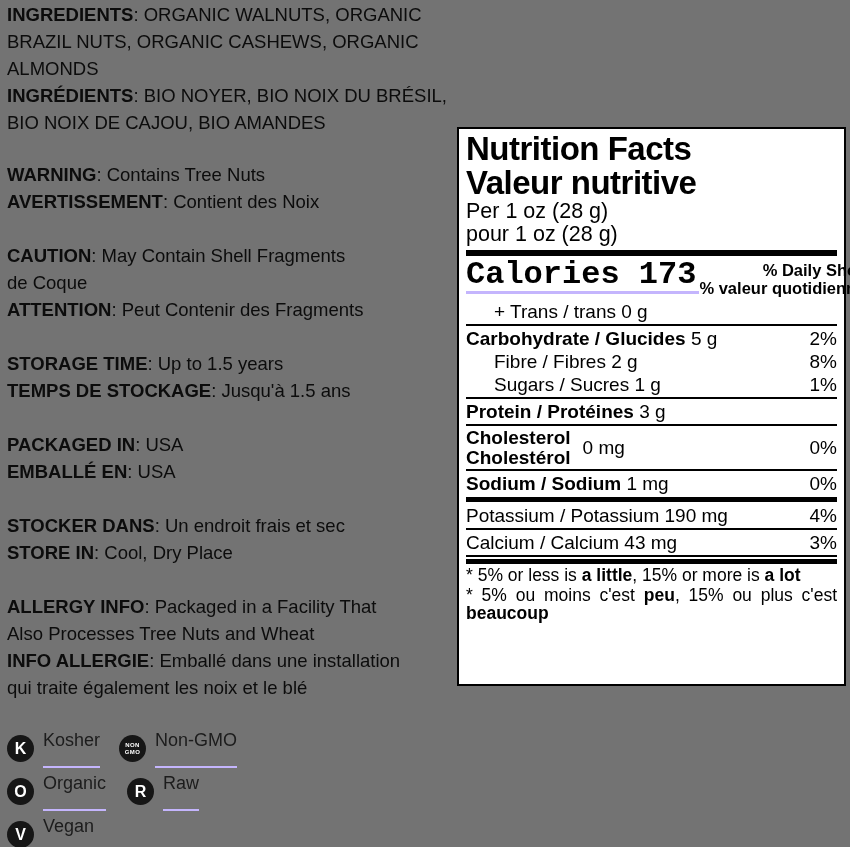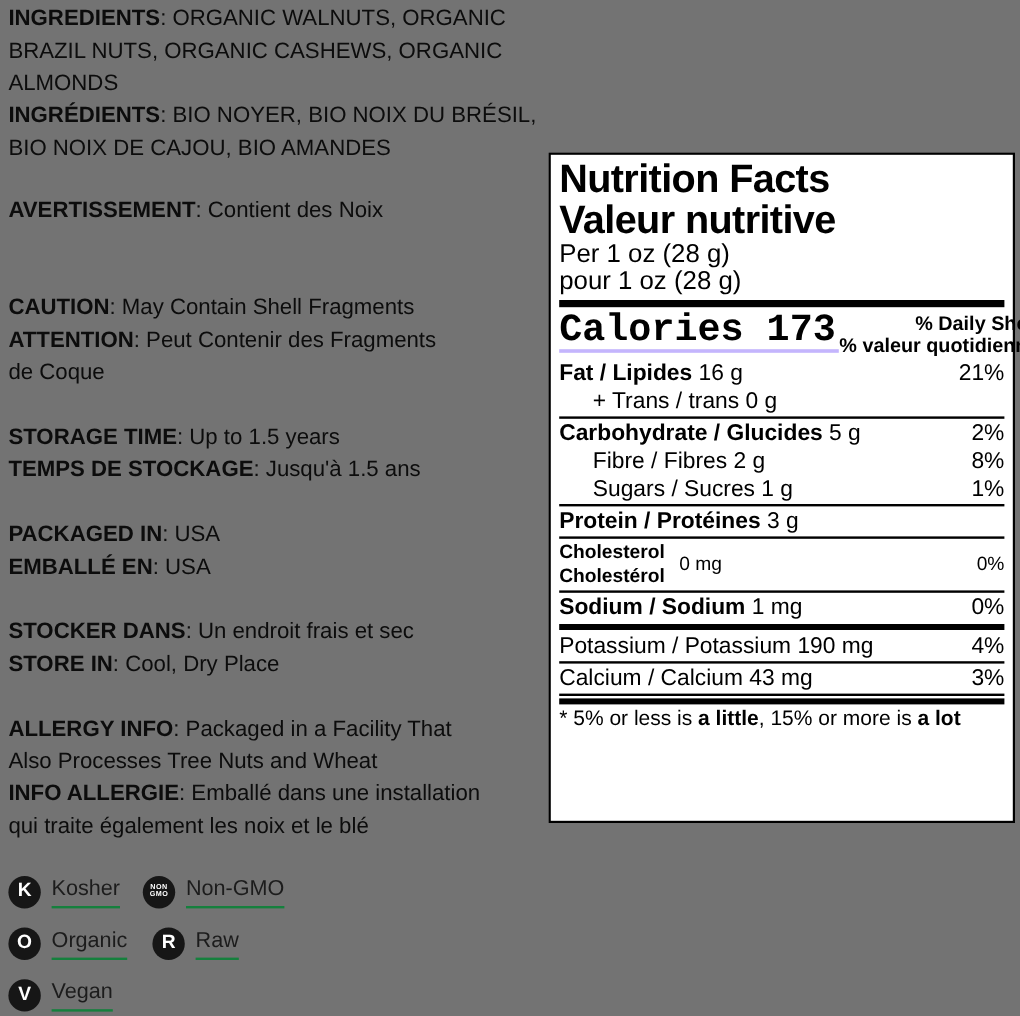--- a/index.html
+++ b/index.html
@@ -15,42 +15,42 @@
   .badge{position:absolute;display:flex;align-items:center;}
   .badge-circle{
     width:27px;height:27px;border-radius:50%;background:#161616;color:#ffffff;
     display:flex;flex-direction:column;align-items:center;justify-content:center;
     font-weight:bold;flex:0 0 auto;
   }
   .badge-letter{font-size:16px;line-height:16px;}
   .badge-tiny{font-size:6px;line-height:6.5px;letter-spacing:.4px;}
   .badge-label{
     margin-left:9px;font-size:18px;line-height:22px;color:#1c1c1c;
-    border-bottom:2px solid #15803d;padding-bottom:4px;white-space:pre;
+    border-bottom:2px solid #c4b5fd;padding-bottom:15px;white-space:pre;
   }
   
   .nf{
     position:absolute;left:457px;top:127px;width:389px;height:559px;
     border:2px solid #000;box-sizing:border-box;padding:3px 7px;background:#fff;color:#000;
   }
   .nf-title{font-size:33px;font-weight:bold;line-height:34px;letter-spacing:-0.5px;white-space:pre;}
   .nf-serving{font-size:21.5px;line-height:23px;white-space:pre;}
   .bar6{height:6px;background:#000;margin:4px 0 3px 0;}
   .bar5{height:5px;background:#000;margin:2px 0;}
   .sep{height:2px;background:#000;margin:1px 0;}
   .cal-row{display:flex;justify-content:space-between;margin:1px 0 3px 0;}
   .cal-left{font-size:32px;font-weight:bold;line-height:31px;border-bottom:3px solid #c4b5fd;
     padding:0 3px 1px 0;align-self:flex-start;white-space:pre;font-family:Liberation Mono, monospace;}
   .dv-head{text-align:right;font-weight:bold;font-size:16.5px;line-height:17.5px;padding-top:3px;white-space:pre;}
   .n-row{display:flex;justify-content:space-between;font-size:19px;line-height:23px;}
   .n-row .nm{white-space:pre;}
   .n-row .nm b{font-weight:bold;}
   .n-ind .nm{padding-left:28px;}
   .dv{white-space:pre;}
-  .chol{display:flex;align-items:center;font-size:16px;line-height:19.5px;margin:2px 0;text-align:right;}
+  .chol{display:flex;align-items:center;font-size:19px;line-height:19.5px;margin:2px 0;text-align:right;}
   .chol-names{font-weight:bold;white-space:pre;}
   .chol-amt{margin-left:12px;white-space:pre;}
   .chol-dv{margin-left:auto;white-space:pre;}
   .fn{font-size:17.5px;line-height:18.5px;margin-top:1px;}
   .fn b{font-weight:bold;}
   .fn-fr{text-align:justify;}
 </style>
 </head>
 <body>
 
@@ -58,27 +58,28 @@
 
   <div class="block" style="top:1px">
     <div class="ln"><b>INGREDIENTS</b><span>: ORGANIC WALNUTS, ORGANIC</span></div>
     <div class="ln"><span>BRAZIL NUTS, ORGANIC CASHEWS, ORGANIC</span></div>
     <div class="ln"><span>ALMONDS</span></div>
     <div class="ln"><b>INGRÉDIENTS</b><span>: BIO NOYER, BIO NOIX DU BRÉSIL,</span></div>
     <div class="ln"><span>BIO NOIX DE CAJOU, BIO AMANDES</span></div>
   </div>
 
   <div class="block" style="top:161px">
+    <div class="ln"><b>WARNING</b><span>: Contains Tree Nuts</span></div>
     <div class="ln"><b>AVERTISSEMENT</b><span>: Contient des Noix</span></div>
   </div>
 
   <div class="block" style="top:242px">
     <div class="ln"><b>CAUTION</b><span>: May Contain Shell Fragments</span></div>
+    <div class="ln"><span>de Coque</span></div>
     <div class="ln"><b>ATTENTION</b><span>: Peut Contenir des Fragments</span></div>
-    <div class="ln"><span>de Coque</span></div>
   </div>
 
   <div class="block" style="top:350px">
     <div class="ln"><b>STORAGE TIME</b><span>: Up to 1.5 years</span></div>
     <div class="ln"><b>TEMPS DE STOCKAGE</b><span>: Jusqu'à 1.5 ans</span></div>
   </div>
 
   <div class="block" style="top:431px">
     <div class="ln"><b>PACKAGED IN</b><span>: USA</span></div>
     <div class="ln"><b>EMBALLÉ EN</b><span>: USA</span></div>
@@ -133,24 +134,20 @@
     <div class="nf-title">Valeur nutritive</div>
     <div class="nf-serving">Per 1 oz (28 g)</div>
     <div class="nf-serving">pour 1 oz (28 g)</div>
     <div class="bar6"></div>
 
     <div class="cal-row">
       <span class="cal-left"><span>Calories</span> <span>173</span></span>
       <span class="dv-head"><span>% Daily Shell*</span><br><span>% valeur quotidienne*</span></span>
     </div>
 
-    <div class="n-row">
-        <span class="nm"><b>Fat / Lipides</b><span> 16 g</span></span>
-        <span class="dv">21%</span>
-      </div>
     <div class="n-row n-ind">
         <span class="nm"><span>+ Trans / trans 0 g</span></span>
         <span class="dv"></span>
       </div>
     <div class="sep"></div>
 
     <div class="n-row">
         <span class="nm"><b>Carbohydrate / Glucides</b><span> 5 g</span></span>
         <span class="dv">2%</span>
       </div>
@@ -189,15 +186,16 @@
       </div>
     <div class="sep"></div>
     <div class="n-row">
         <span class="nm"><span>Calcium / Calcium 43 mg</span></span>
         <span class="dv">3%</span>
       </div>
     <div class="sep"></div>
     <div class="bar5"></div>
 
     <div class="fn"><span>* 5% or less is </span><b>a little</b><span>, 15% or more is </span><b>a lot</b></div>
+    <div class="fn fn-fr"><span>* 5% ou moins c'est </span><b>peu</b><span>, 15% ou plus c'est </span><b>beaucoup</b></div>
   </div>
 
 </div>
 
 </body></html>

